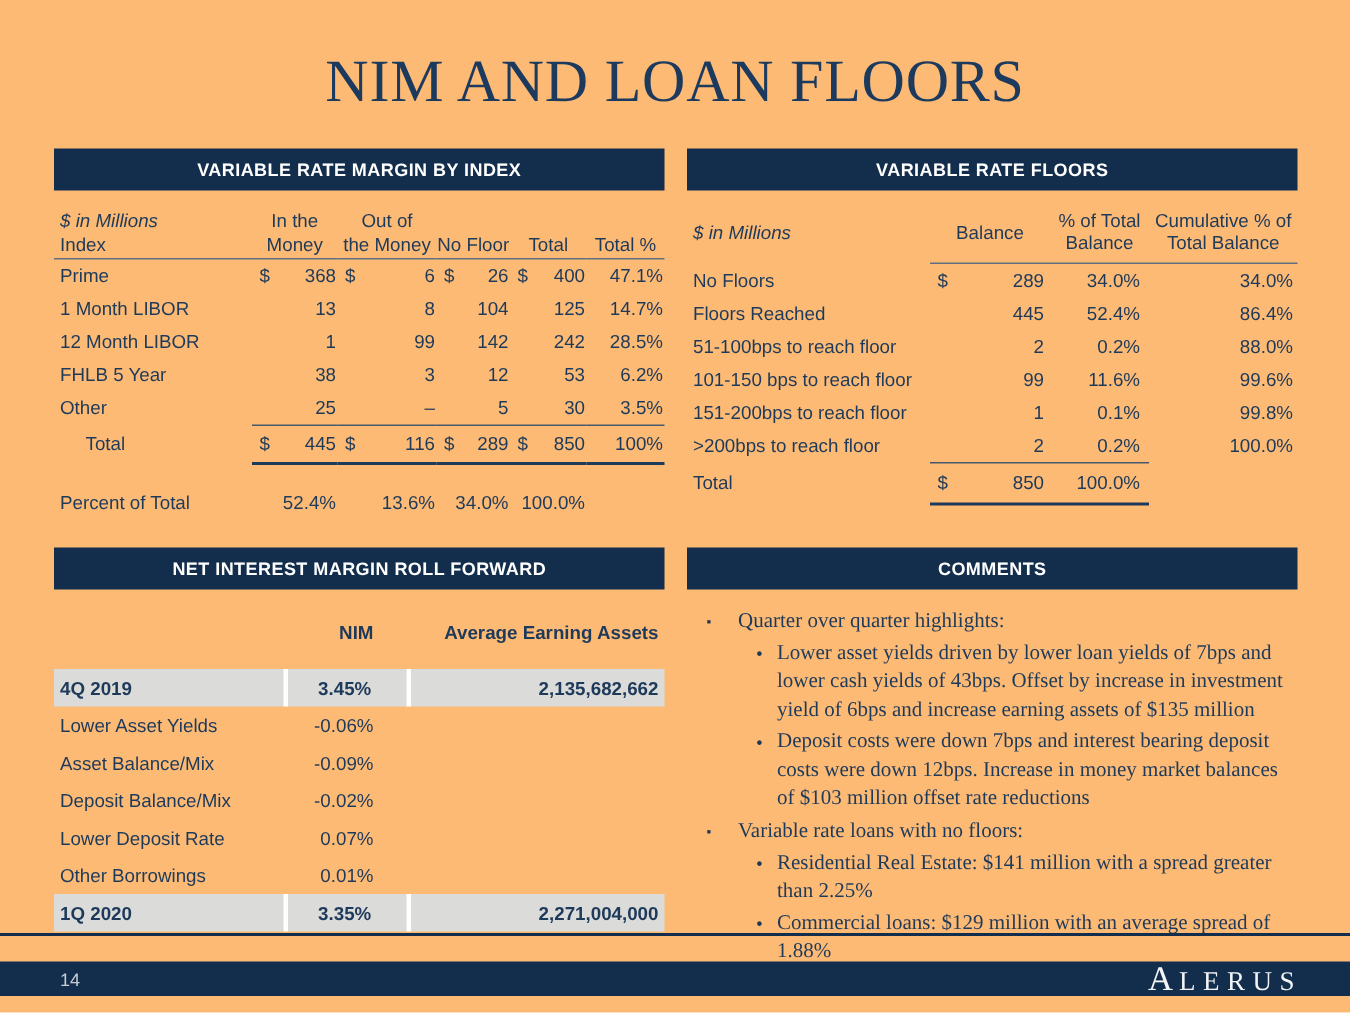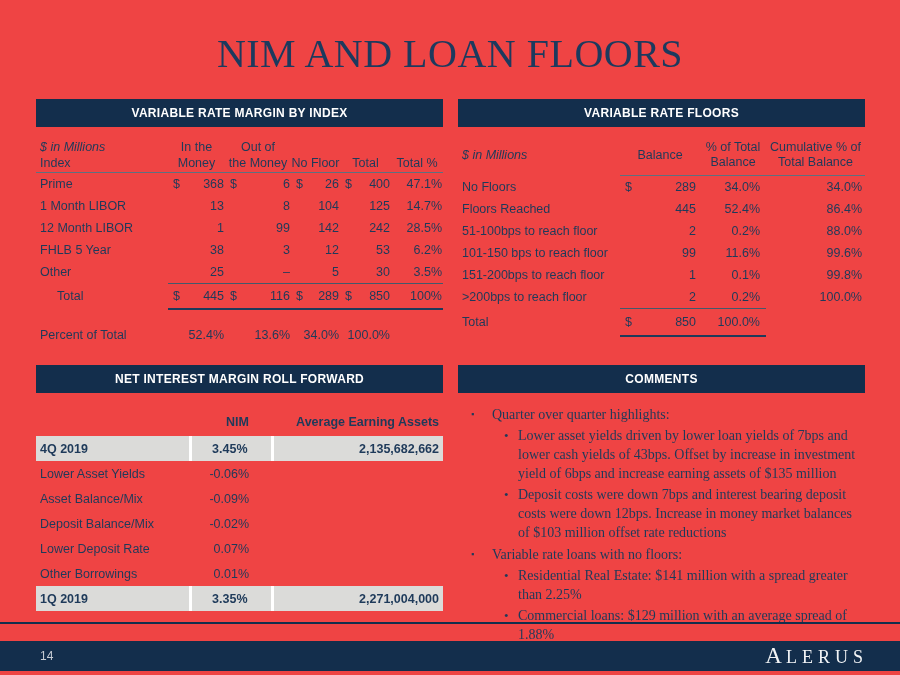--- a/index.html
+++ b/index.html
@@ -1,16 +1,16 @@
 <!DOCTYPE html>
 <html><head>
 <meta charset="utf-8">
 <style>
   html,body{margin:0;padding:0;background:#ffffff;}
-  .slide{position:relative;width:900px;height:675px;background:#ef4444;overflow:hidden;
+  .slide{position:relative;width:900px;height:675px;background:#fdba74;overflow:hidden;
          font-family:"Liberation Sans",sans-serif;color:#1E3A5A;}
   .title{position:absolute;top:30px;left:0;width:900px;text-align:center;
          font-family:"Liberation Serif",serif;font-size:40px;font-weight:normal;
          color:#1C3A5E;letter-spacing:0.5px;margin:0;}
   .panel{position:absolute;width:407px;}
   .panel-tl{left:36px;top:99px;}
   .panel-tr{left:458px;top:99px;}
   .panel-bl{left:36px;top:365px;}
   .panel-br{left:458px;top:365px;}
   .panel-header{background:#132E4C;color:#ffffff;font-weight:bold;font-size:12px;
@@ -38,37 +38,37 @@
   .hrR td{height:36px;border-bottom:1px solid #5E7080;vertical-align:middle;line-height:15px;padding-bottom:2px;}
   .hrR td.nob{border-bottom:none;}
   .balcell{padding-left:5px;padding-right:4px;}
   .pctR{padding-right:6px;}
   .cumR{padding-right:3px;}
   .lastrow .lined{border-bottom:1px solid #44596B;}
   .trowR td{height:26px;}
   .trowR .lined2{border-bottom:2px solid #1E3A5A;}
   
   .nim-tbl{margin-top:6px;}
-  .nim-h td{height:30px;vertical-align:bottom;padding-bottom:7px;}
+  .nim-h td{height:30px;vertical-align:bottom;padding-bottom:17px;}
   .nim-r td{height:25px;}
   .nimv{padding-right:23px;}
   .aeav{padding-right:4px;}
   .shade td{background:#DBDBD9;font-weight:bold;margin-top:44px;}
   .shade td.gsep{border-left:3px solid #ffffff;}
   
   .comments{padding-top:9px;font-family:"Liberation Serif",serif;font-size:14px;
             line-height:19px;color:#1E3A5A;}
   .ci{display:flex;align-items:flex-start;margin-top:3px;}
   .ci .b1{width:21px;padding-left:13px;font-size:9px;line-height:19px;flex:none;}
   .ci.sub{margin-left:44px;margin-top:2px;}
   .ci .b2{width:14px;padding-left:2px;font-size:13px;line-height:19px;flex:none;}
   .ci .ct{flex:1;}
   
   .footer-line{position:absolute;left:0;top:622px;width:900px;height:2px;background:#132E4C;}
-  .footer-bar{position:absolute;left:0;top:641px;width:900px;height:30px;background:#132E4C;
+  .footer-bar{position:absolute;left:0;top:641px;width:900px;height:23px;background:#132E4C;
               display:flex;align-items:center;justify-content:space-between;
               box-sizing:border-box;padding:0 32px 0 40px;}
   .page-num{color:#C7CDD4;font-size:12px;}
   .logo{color:#F2F4F6;font-family:"Liberation Serif",serif;letter-spacing:5px;font-size:18px;}
   .logo .logo-a{font-size:23px;letter-spacing:4px;}
 </style>
 </head>
 <body>
 
 <div class="slide">
@@ -427,21 +427,21 @@
         <td class="lab">Lower Deposit Rate</td>
         <td class="r nimv">0.07%</td>
         <td></td>
       </tr>
       <tr class="nim-r">
         <td class="lab">Other Borrowings</td>
         <td class="r nimv">0.01%</td>
         <td></td>
       </tr>
       <tr class="nim-r shade">
-        <td class="lab">1Q 2019</td>
+        <td class="lab">1Q 2020</td>
         <td class="r nimv gsep">3.35%</td>
         <td class="r aeav gsep">2,271,004,000</td>
       </tr>
     </tbody>
       </table>
   </section>
 
   <section class="panel panel-br">
     <div class="panel-header">COMMENTS</div>
     <div class="comments">

